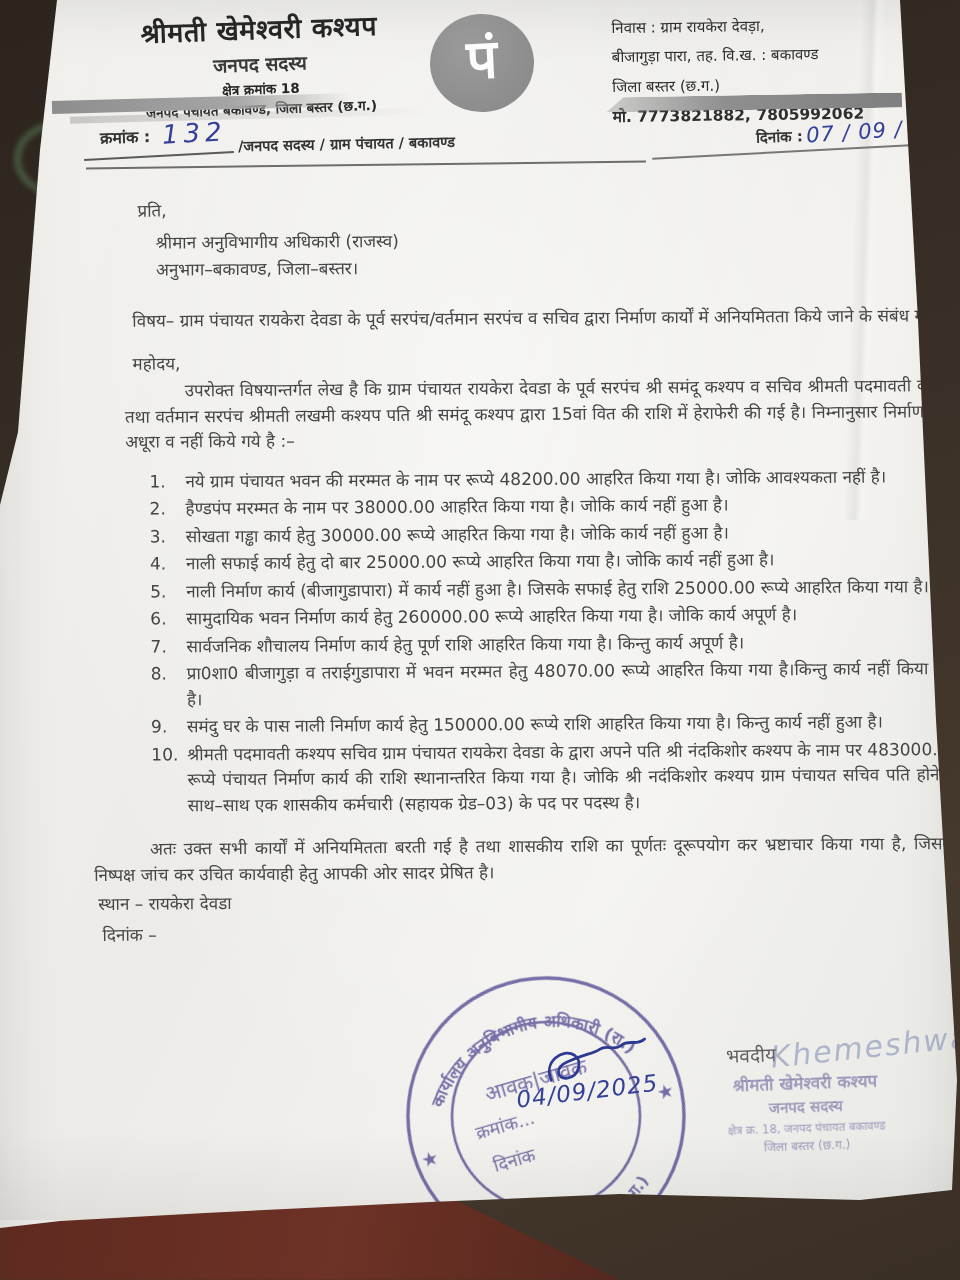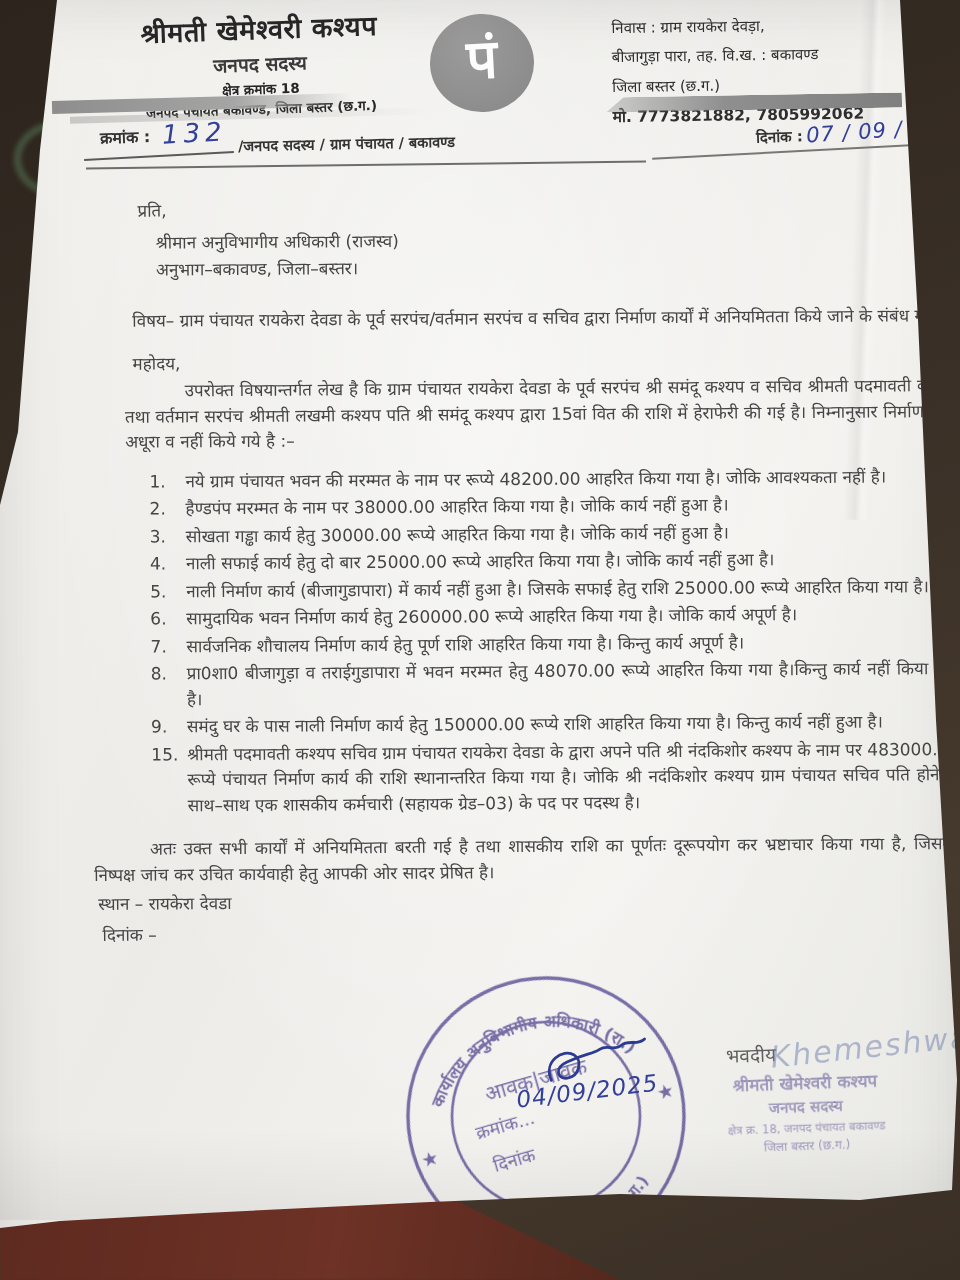--- a/index.html
+++ b/index.html
@@ -181,21 +181,21 @@
       </div>
       <div class="item">
         <span class="num">8.</span>
         <span class="txt">प्रा0शा0 बीजागुड़ा व तराईगुडापारा में भवन मरम्मत हेतु 48070.00 रूप्ये आहरित किया गया है।किन्तु कार्य नहीं किया गया है।</span>
       </div>
       <div class="item">
         <span class="num">9.</span>
         <span class="txt">समंदु घर के पास नाली निर्माण कार्य हेतु 150000.00 रूप्ये राशि आहरित किया गया है। किन्तु कार्य नहीं हुआ है।</span>
       </div>
       <div class="item">
-        <span class="num">15.</span>
+        <span class="num">10.</span>
         <span class="txt">श्रीमती पदमावती कश्यप सचिव ग्राम पंचायत रायकेरा देवडा के द्वारा अपने पति श्री नंदकिशोर कश्यप के नाम पर 483000.00 रूप्ये पंचायत निर्माण कार्य की राशि स्थानान्तरित किया गया है। जोकि श्री नदंकिशोर कश्यप ग्राम पंचायत सचिव पति होने के साथ–साथ एक शासकीय कर्मचारी (सहायक ग्रेड–03) के पद पर पदस्थ है।</span>
       </div>
     </div>
 
     <div class="closing">अतः उक्त सभी कार्यों में अनियमितता बरती गई है तथा शासकीय राशि का पूर्णतः दूरूपयोग कर भ्रष्टाचार किया गया है, जिसकी निष्पक्ष जांच कर उचित कार्यवाही हेतु आपकी ओर सादर प्रेषित है।</div>
     <div class="place-line">स्थान – रायकेरा देवडा</div>
     <div class="date-line">दिनांक –</div>
   </div>
 
   <div class="stamp-wrap">

